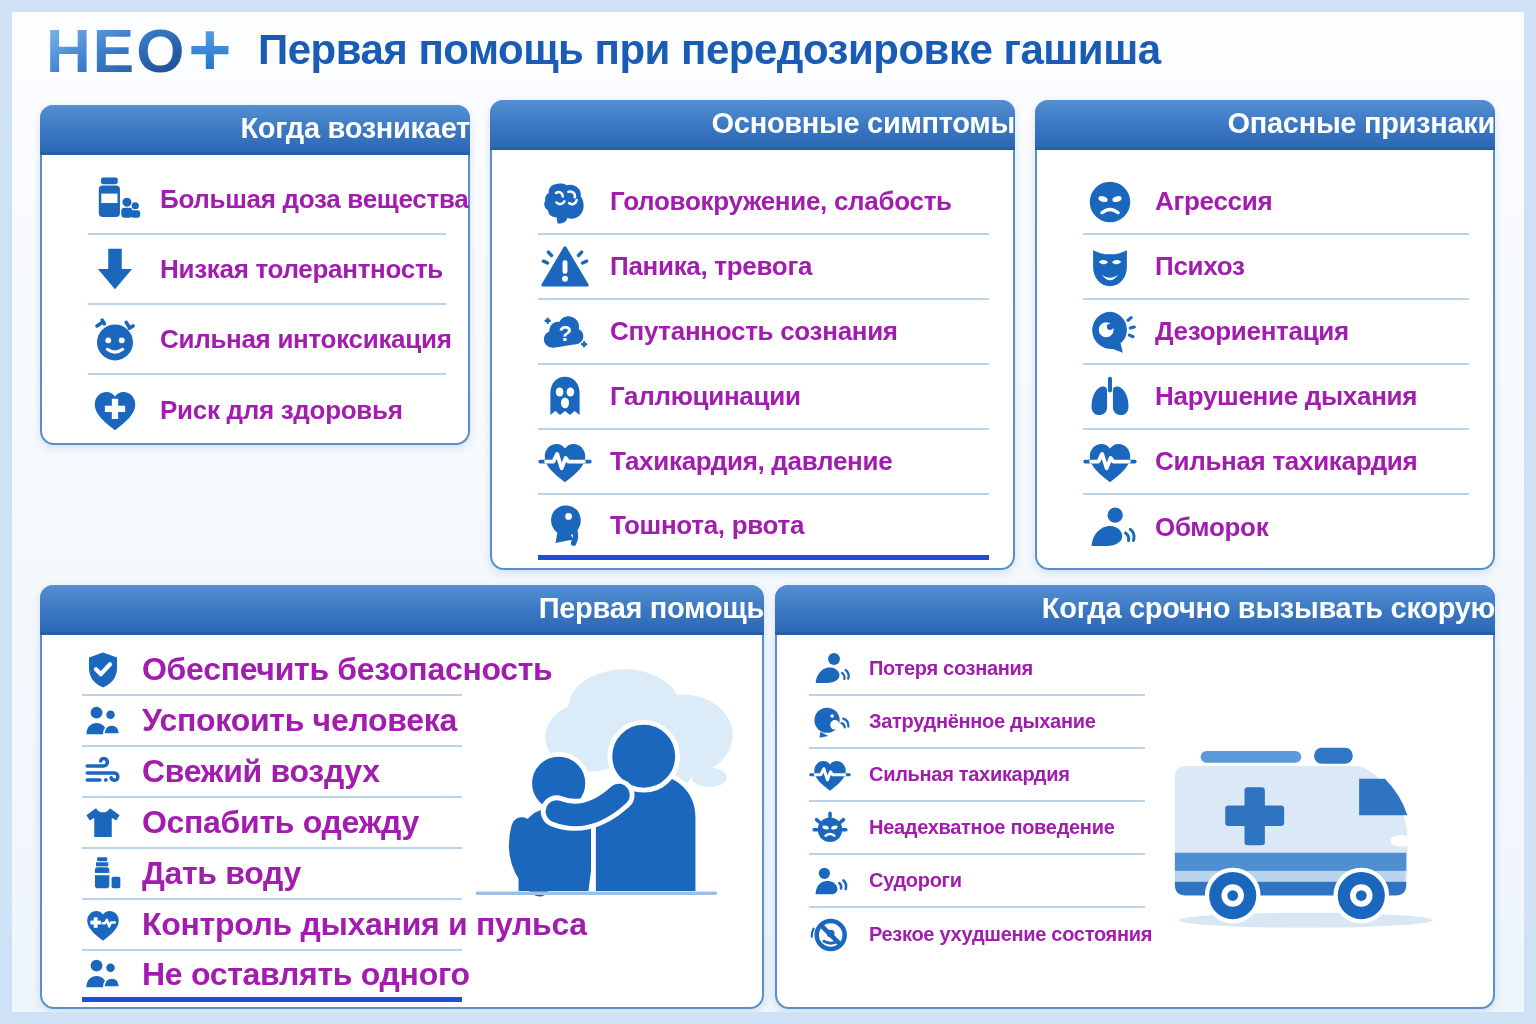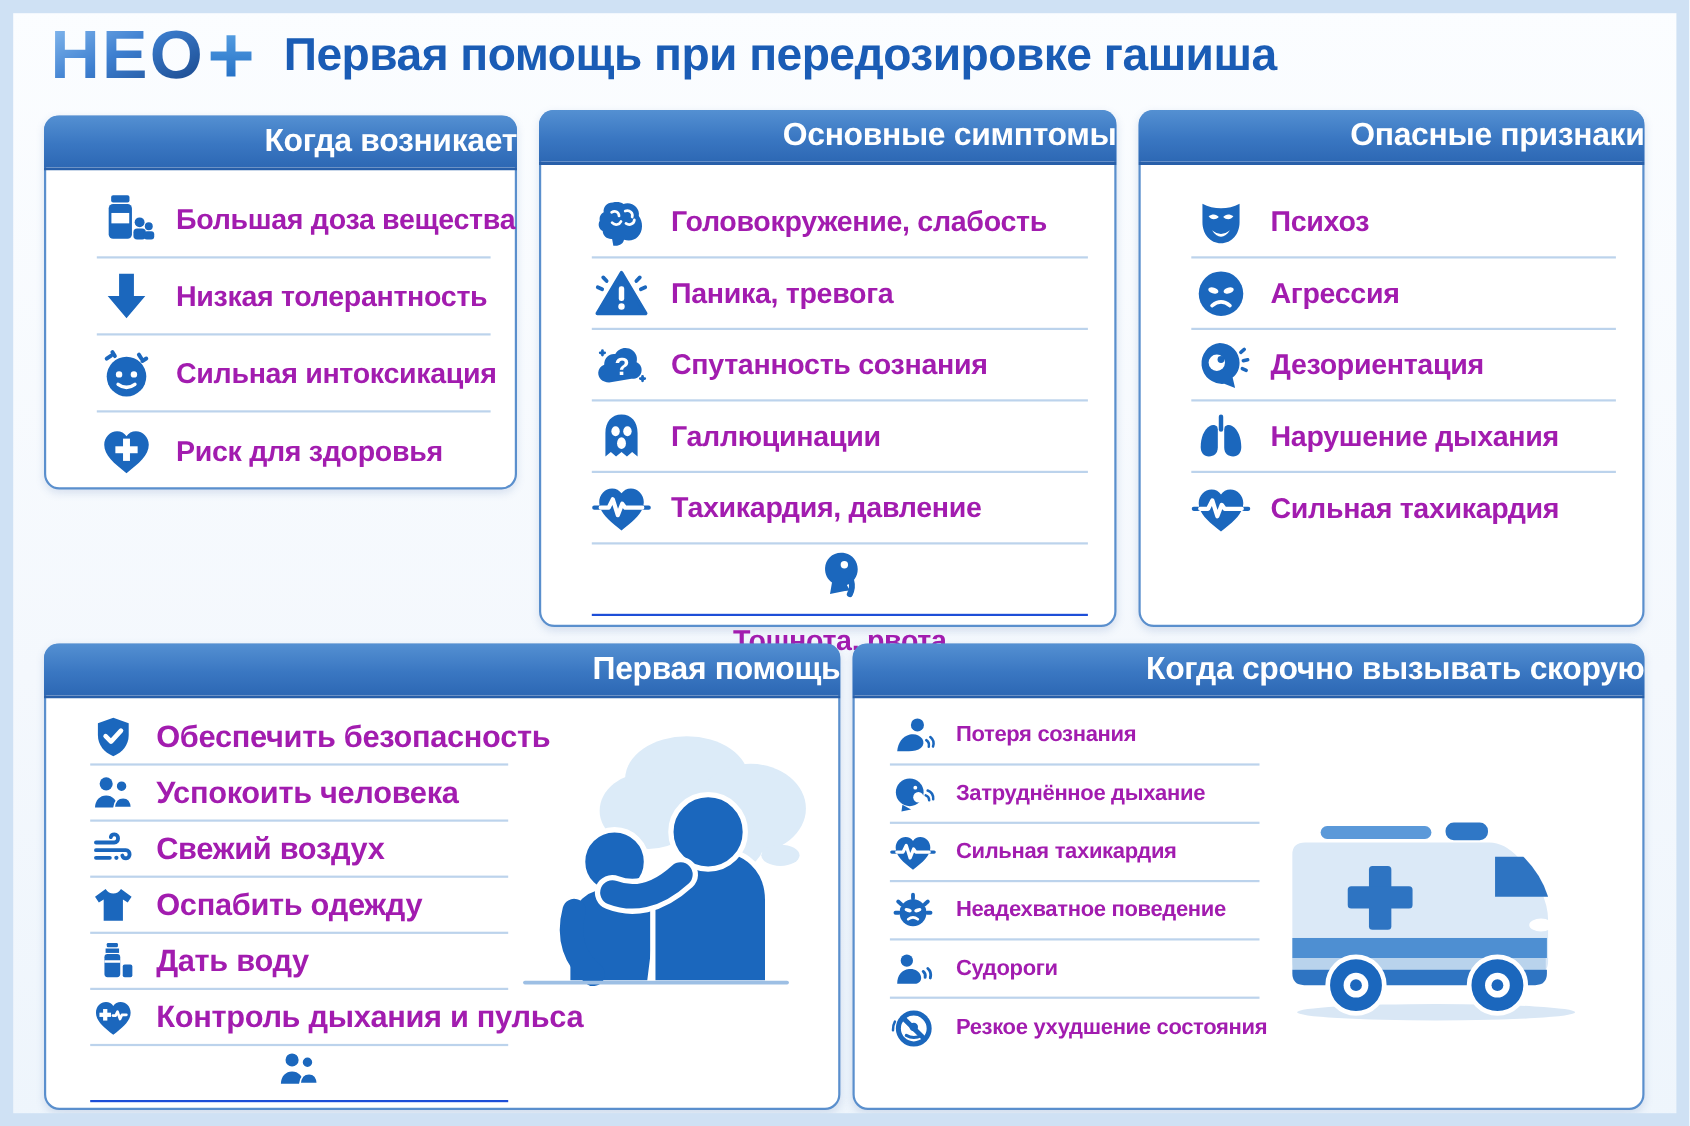--- a/index.html
+++ b/index.html
@@ -36,21 +36,21 @@
   .panel-header{
     position:absolute;left:-2px;top:-2px;right:-2px;height:50px;
     background:linear-gradient(180deg,#5490d2 0%,#3a77c2 55%,#2d68b4 100%);
     border-radius:13px 13px 0 0;border-bottom:3px solid #285fa9;
     display:flex;align-items:center;box-sizing:border-box;
     color:#ffffff;font-weight:800;font-size:29px;padding-left:48px;letter-spacing:-0.3px;justify-content:flex-end;
   }
   .rows{position:absolute;box-sizing:border-box;}
   .row{display:flex;align-items:center;gap:18px;box-sizing:border-box;border-bottom:2px solid #bcd3ec;}
   .row:last-child{border-bottom:none;}
-  .rows.divider-last .row:last-child{border-bottom:2px solid #1d4ed8;flex-direction:column;}
+  .rows.divider-last .row:last-child{border-bottom:5px solid #1d4ed8;}
   .row .icon{flex:0 0 auto;display:flex;align-items:center;justify-content:center;}
   .row .icon svg{width:100%;height:100%;}
   .row .label{font-weight:800;color:#a21caf;letter-spacing:-0.3px;white-space:nowrap;}
 
   .p-when      {left:40px;  top:105px; width:430px; height:340px;}
   .p-symptoms  {left:490px; top:100px; width:525px; height:470px;}
   .p-danger    {left:1035px;top:100px; width:460px; height:470px;}
   .p-firstaid  {left:40px;  top:585px; width:724px; height:424px;}
   .p-ambulance {left:775px; top:585px; width:720px; height:424px;}
 
@@ -60,21 +60,21 @@
   .p-when .label{font-size:26px;}
 
   .p-symptoms .rows,.p-danger .rows{left:0;top:50px;right:0;bottom:6px;padding:18px 24px 0 46px;}
   .p-symptoms .row,.p-danger .row{height:65px;}
   .p-symptoms .icon,.p-danger .icon{width:54px;height:54px;}
   .p-symptoms .label,.p-danger .label{font-size:26px;}
 
   .p-firstaid .rows{left:0;top:46px;width:420px;padding:12px 0 0 40px;}
   .p-firstaid .row{height:51px;}
   .p-firstaid .icon{width:42px;height:42px;}
-  .p-firstaid .label{font-size:28px;}
+  .p-firstaid .label{font-size:32px;}
 
   .p-ambulance .rows{left:0;top:46px;width:368px;padding:10px 0 0 32px;}
   .p-ambulance .row{height:53px;}
   .p-ambulance .icon{width:42px;height:42px;}
   .p-ambulance .label{font-size:20px;}
 
   .comfort-art{position:absolute;left:420px;top:56px;width:290px;height:300px;}
   .ambulance-art{position:absolute;left:385px;top:140px;width:300px;height:215px;}
   .comfort-art svg,.ambulance-art svg{width:100%;height:100%;}
 </style>
@@ -213,42 +213,42 @@
   </section>
 
   <section class="panel p-danger">
     <div class="panel-header">
       <span>Опасные признаки</span>
     </div>
     <div class="rows">
         <div class="row">
           <span class="icon">
             <svg viewBox="0 0 24 24">
+              <circle cx="12" cy="12" r="9" fill="#1b67bd"></circle>
+              <ellipse cx="8.9" cy="10.7" rx="2.1" ry="1.2" fill="#ffffff" transform="rotate(16 8.9 10.7)"></ellipse>
+              <ellipse cx="15.1" cy="10.7" rx="2.1" ry="1.2" fill="#ffffff" transform="rotate(-16 15.1 10.7)"></ellipse>
+              <path d="M8.4 16.8c2.3-1.9 4.9-1.9 7.2 0" stroke="#ffffff" stroke-width="1.5" fill="none" stroke-linecap="round"></path>
+            </svg>
+          </span>
+          <span class="label">Агрессия</span>
+        </div>
+        <div class="row">
+          <span class="icon">
+            <svg viewBox="0 0 24 24">
               <path d="M4.5 4.5C9 7 15 7 19.5 4.5V12c0 4.8-3.2 8.5-7.5 8.5S4.5 16.8 4.5 12z" fill="#1b67bd"></path>
               <path d="M7 9.6c1.5-1.1 3.1-1 4.1.3-1.3 1.3-3.1 1.2-4.1-.3z" fill="#ffffff"></path>
               <path d="M17 9.6c-1.5-1.1-3.1-1-4.1.3 1.3 1.3 3.1 1.2 4.1-.3z" fill="#ffffff"></path>
               <path d="M8.4 15.3c2.3 1.9 4.9 1.9 7.2 0-2 3.4-5.2 3.4-7.2 0z" fill="#ffffff"></path>
             </svg>
           </span>
           <span class="label">Психоз</span>
         </div>
         <div class="row">
           <span class="icon">
             <svg viewBox="0 0 24 24">
-              <circle cx="12" cy="12" r="9" fill="#1b67bd"></circle>
-              <ellipse cx="8.9" cy="10.7" rx="2.1" ry="1.2" fill="#ffffff" transform="rotate(16 8.9 10.7)"></ellipse>
-              <ellipse cx="15.1" cy="10.7" rx="2.1" ry="1.2" fill="#ffffff" transform="rotate(-16 15.1 10.7)"></ellipse>
-              <path d="M8.4 16.8c2.3-1.9 4.9-1.9 7.2 0" stroke="#ffffff" stroke-width="1.5" fill="none" stroke-linecap="round"></path>
-            </svg>
-          </span>
-          <span class="label">Агрессия</span>
-        </div>
-        <div class="row">
-          <span class="icon">
-            <svg viewBox="0 0 24 24">
               <path d="M11.5 3a8 8 0 0 1 8 8c0 2.5-1 4.6-2.8 6l1 4.2-4.4-1.7A8 8 0 1 1 11.5 3z" fill="#1b67bd"></path>
               <circle cx="10.3" cy="11" r="3.3" fill="#ffffff"></circle>
               <circle cx="12" cy="9.7" r="1.4" fill="#1b67bd"></circle>
               <path d="M20 6.8 21.4 5.6M21 10.2l1.8-.4M20.6 13.4l1.6.7" stroke="#1b67bd" stroke-width="1.4" stroke-linecap="round"></path>
             </svg>
           </span>
           <span class="label">Дезориентация</span>
         </div>
         <div class="row">
           <span class="icon">
@@ -262,20 +262,30 @@
         </div>
         <div class="row">
           <span class="icon">
             <svg viewBox="0 0 24 24">
               <path d="M12 21C7 17 3 13.8 3 9.5 3 6.4 5.4 4 8.2 4c1.6 0 3 .8 3.8 2 .8-1.2 2.2-2 3.8-2C18.6 4 21 6.4 21 9.5c0 4.3-4 7.5-9 11.5z" fill="#1b67bd"></path>
               <path d="M1 11.8h2.6M20.4 11.8H23" stroke="#1b67bd" stroke-width="1.7" stroke-linecap="round"></path>
               <path d="M3.6 11.8h3.2l1.7-3.4 2 6.4 1.8-4.6 1.2 1.6h6.9" stroke="#ffffff" stroke-width="1.7" fill="none" stroke-linejoin="round" stroke-linecap="round"></path>
             </svg>
           </span>
           <span class="label">Сильная тахикардия</span>
+        </div>
+        <div class="row">
+          <span class="icon">
+            <svg viewBox="0 0 24 24">
+              <circle cx="14.3" cy="6.3" r="3.4" fill="#1b67bd"></circle>
+              <path d="M3.8 20c.3-4.2 2.6-7.7 6.6-8.7 2.6-.6 5.1.3 6.4 2.2 1 1.6.8 3.4-.6 4.7-1.6 1.4-4 1.8-6.3 1.8z" fill="#1b67bd"></path>
+              <path d="M18.9 14.2c1.2.8 1.6 2 1.3 3.4M21 12.6c1.5 1.2 2 3.1 1.4 4.9" stroke="#1b67bd" stroke-width="1.3" fill="none" stroke-linecap="round"></path>
+            </svg>
+          </span>
+          <span class="label">Обморок</span>
         </div>
       </div>
   </section>
 
   <section class="panel p-firstaid">
     <div class="panel-header">
       <span>Первая помощь</span>
     </div>
     <div class="rows divider-last">
         <div class="row">

